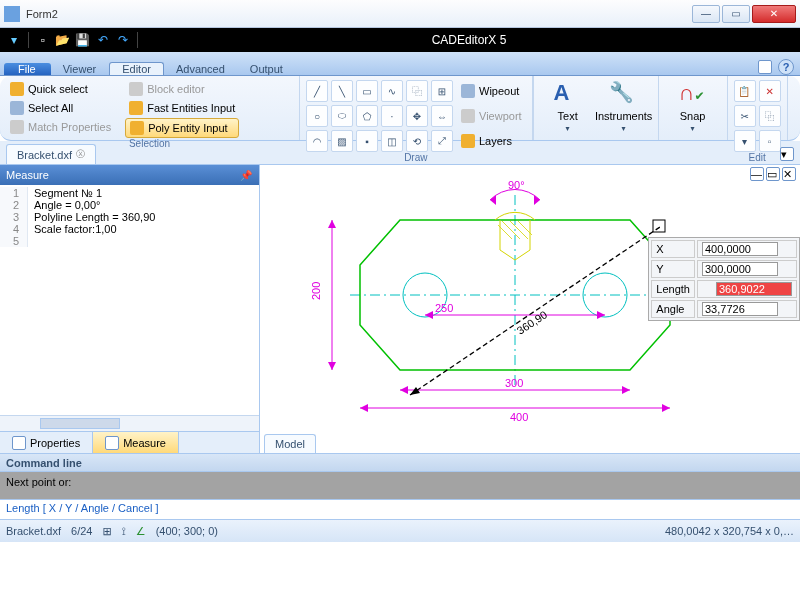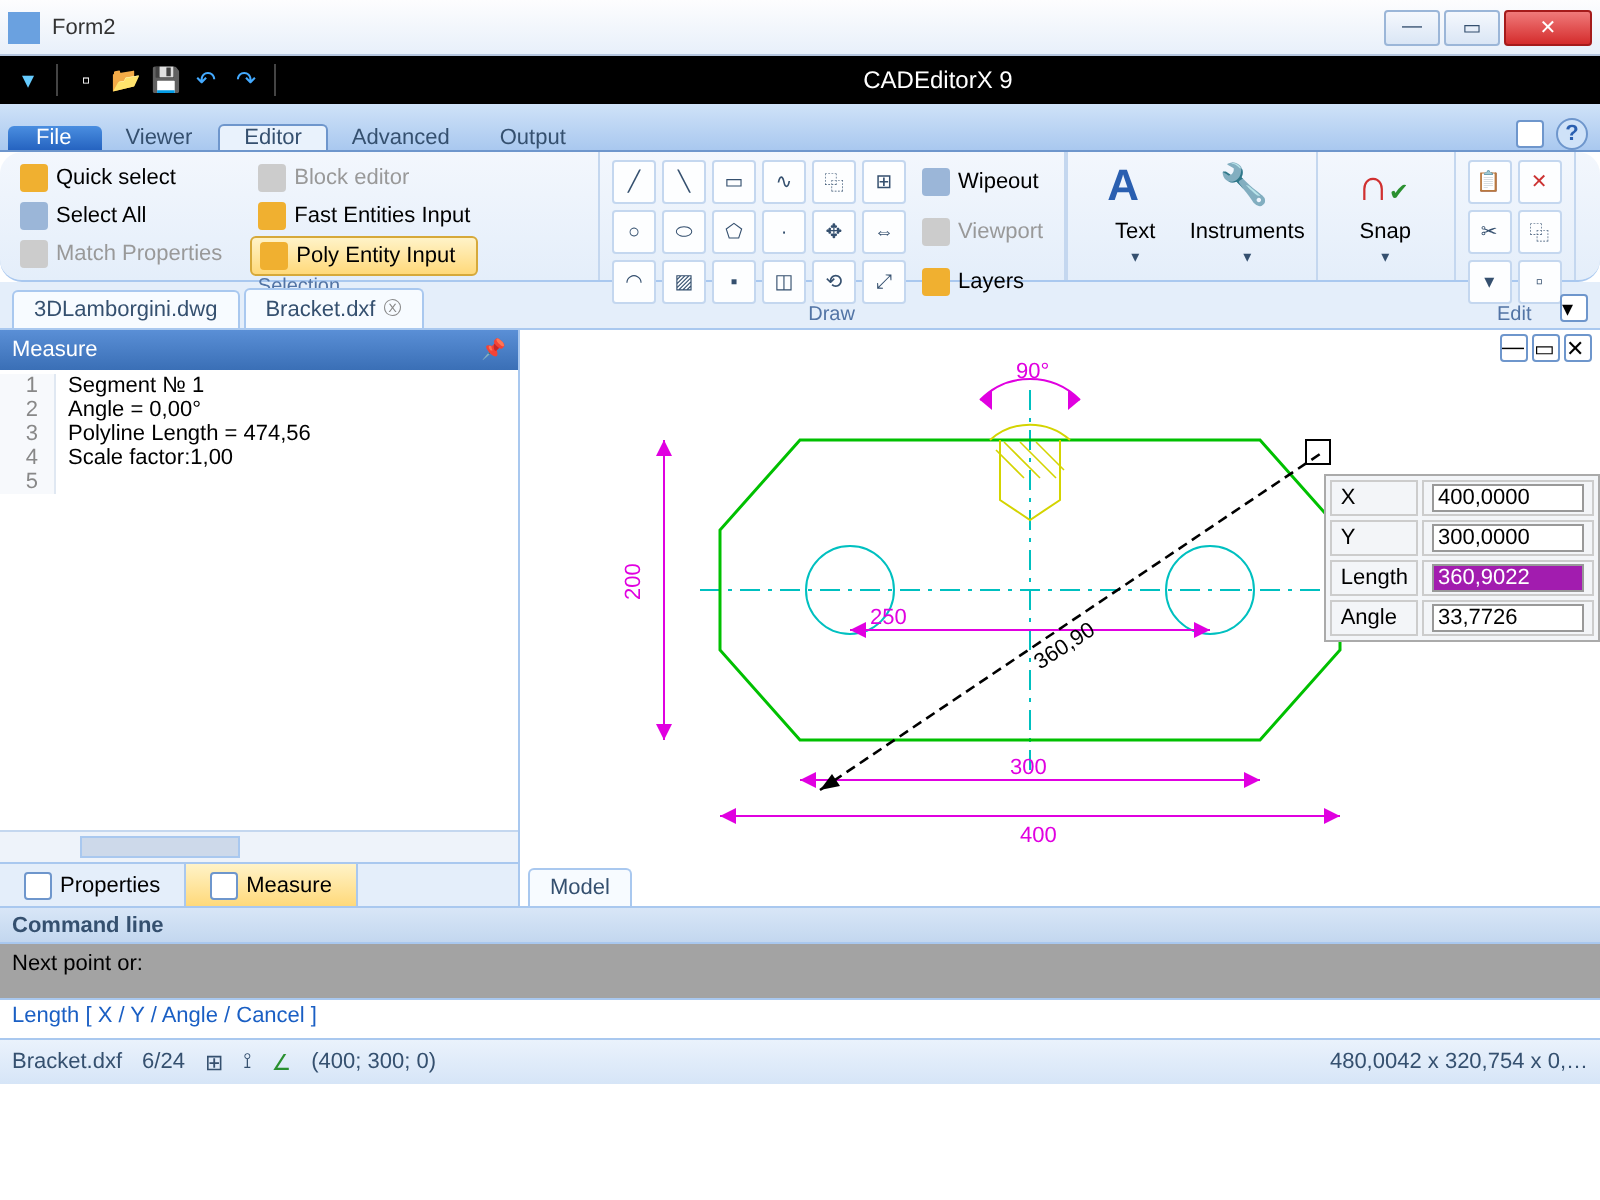--- a/index.html
+++ b/index.html
@@ -46,21 +46,21 @@
 .codeline .tx { padding-left:6px; white-space:pre; }
 .hscroll { height:16px; background:#eef3fa; border-top:1px solid #c4d7ef; position:relative; }
 .hscroll .thumb { position:absolute; left:40px; width:80px; top:2px; bottom:2px; background:#cdd9ea; border:1px solid #a9c8ef; }
 .tabsbot { height:22px; background:#e4eefa; border-top:1px solid #a9c8ef; display:flex; }
 .btab { padding:3px 12px; border-right:1px solid #a9c8ef; display:flex; align-items:center; gap:4px; }
 .btab.active { background: linear-gradient(#fff3c8,#ffd97a); }
 .canvas { flex:1; position:relative; background:#fff; }
 .float { position:absolute; right:0; top:72px; background:#f3f5f8; border:1px solid #aaa; }
 .float table td { padding:1px 4px; border:1px solid #ccc; }
 .float input { width:76px; border:1px solid #999; font-size:11px; padding:0 2px; }
-.float input.sel { background:#a21caf; color:#fff; }
+.float input.sel { background:#ef4444; color:#fff;margin-left:14px; }
 .bottombar { border-top:1px solid #a9c8ef; }
 .cmdhdr { height:18px; background:linear-gradient(#d8e6f7,#c3d7ef); padding:0 6px; display:flex; align-items:center; color:#35506f; border-bottom:1px solid #a9c8ef;font-weight:bold;}
 .cmdline { height:28px; padding:4px 6px; background:#a3a3a3; border-bottom:1px solid #a9c8ef; }
 .optline { height:20px; padding:2px 6px; background:#fff; color:#1a5fc4; border-bottom:1px solid #a9c8ef; }
 .status { height:22px; background:linear-gradient(#eaf2fc,#d6e5f7); display:flex; align-items:center; gap:10px; padding:0 6px; color:#35506f; }
 .status .sitem { display:flex; align-items:center; gap:3px; }
 .status .spacer { flex:1; }
 .svgcanvas { position:absolute; inset:0; }
 .panehdr .pin { color:#fff; font-size:10px; }
 .mic { width:14px;height:14px;display:inline-block;border:1px solid #6e96cc;border-radius:2px;background:#fff; }
@@ -80,21 +80,21 @@
 
 <div class="blackbar">
   <span class="bic" style="color:#6cf">▾</span>
   <span class="sep"></span>
   <span class="bic" style="color:#fff">▫</span>
   <span class="bic" style="color:#4af">📂</span>
   <span class="bic" style="color:#4af">💾</span>
   <span class="bic" style="color:#4af">↶</span>
   <span class="bic" style="color:#4af">↷</span>
   <span class="sep"></span>
-  <div class="apptitle">CADEditorX 9</div>
+  <div class="apptitle">CADEditorX 5</div>
 </div>
 
 <div class="menubar">
   <div class="tab file">File</div>
   <div class="tab">Viewer</div>
   <div class="tab active">Editor</div>
   <div class="tab">Advanced</div>
   <div class="tab">Output</div>
   <div class="spacer"></div>
   <div class="right">
@@ -205,23 +205,20 @@
         <div class="dcell">⿻</div>
       <div class="dcell">▾</div>
         <div class="dcell">▫</div>
     </div>
     <div class="label">Edit</div>
   </div>
 </div>
 
 <div class="tabsrow">
   <div class="ftab">
-      <span>3DLamborgini.dwg</span>
-    </div>
-  <div class="ftab">
       <span>Bracket.dxf</span>
       <span class="x">ⓧ</span>
     </div>
   <div style="flex:1"></div>
   <span class="mic" style="margin-bottom:3px">▾</span>
 </div>
 
 <div class="main">
   <div class="leftpane">
     <div class="panehdr">
@@ -232,21 +229,21 @@
       <div class="codeline">
           <span class="ln">1</span>
           <span class="tx">Segment № 1</span>
         </div>
       <div class="codeline">
           <span class="ln">2</span>
           <span class="tx">Angle = 0,00°</span>
         </div>
       <div class="codeline">
           <span class="ln">3</span>
-          <span class="tx">Polyline Length = 474,56</span>
+          <span class="tx">Polyline Length = 360,90</span>
         </div>
       <div class="codeline">
           <span class="ln">4</span>
           <span class="tx">Scale factor:1,00</span>
         </div>
       <div class="codeline">
           <span class="ln">5</span>
           <span class="tx"></span>
         </div>
     </div>

